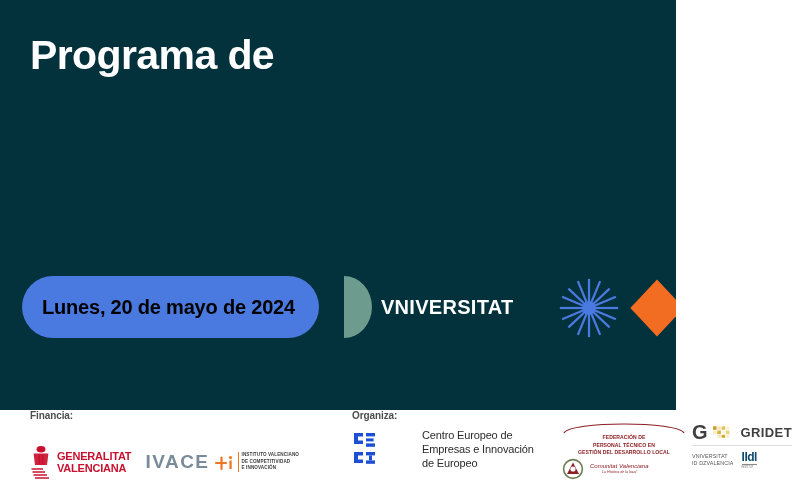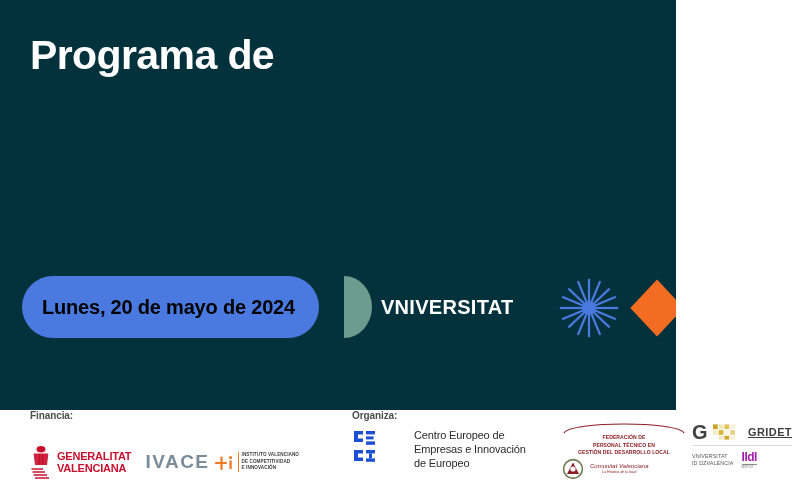--- a/index.html
+++ b/index.html
@@ -143,21 +143,21 @@
   .ivace-sub {
     color:#3c3c3c;
     font-size:4.6px;
     font-weight:bold;
     line-height:1.45;
     letter-spacing:0.1px;
     border-left:1.5px solid #ef7622;
     padding-left:3px;
   }
   
-  .ceei { display:flex; align-items:flex-start; gap:16px; margin-top:7px; }
+  .ceei { display:flex; align-items:flex-end; gap:24px; margin-top:7px; }
   .ceei-text {
     color:#2b2b2b;
     font-size:11px;
     line-height:1.28;
     letter-spacing:-0.15px;
   }
   
   .col-fede { left:560px; width:128px; }
   .fede { margin-top:10px; }
   .fede-text {
@@ -180,34 +180,33 @@
   .col-gridet { left:692px; width:100px; }
   .gridet-row { display:flex; align-items:center; gap:5px; margin-top:12px; }
   .gridet-g {
     color:#3f3f3f;
     font-size:20px;
     font-weight:bold;
     line-height:1;
   }
   .gridet-word {
     color:#3f3f3f;
-    font-size:11px;
+    font-size:13px;
     font-weight:bold;
     letter-spacing:0.4px;
-    text-decoration:underline;
   }
   .uv-row { display:flex; align-items:center; gap:8px; margin-top:5px; }
   .uv-text {
     color:#5a5a5a;
     font-size:5.4px;
     line-height:1.3;
     letter-spacing:0.1px;
   }
   .idl {
-    color:#a21caf;
+    color:#0c4a6e;
     font-size:12px;
     font-weight:bold;
     line-height:1;
     letter-spacing:-0.5px;
     text-align:center;
   }
   .idl-sub {
     color:#6a6a6a;
     font-size:2.6px;
     line-height:1.5;

